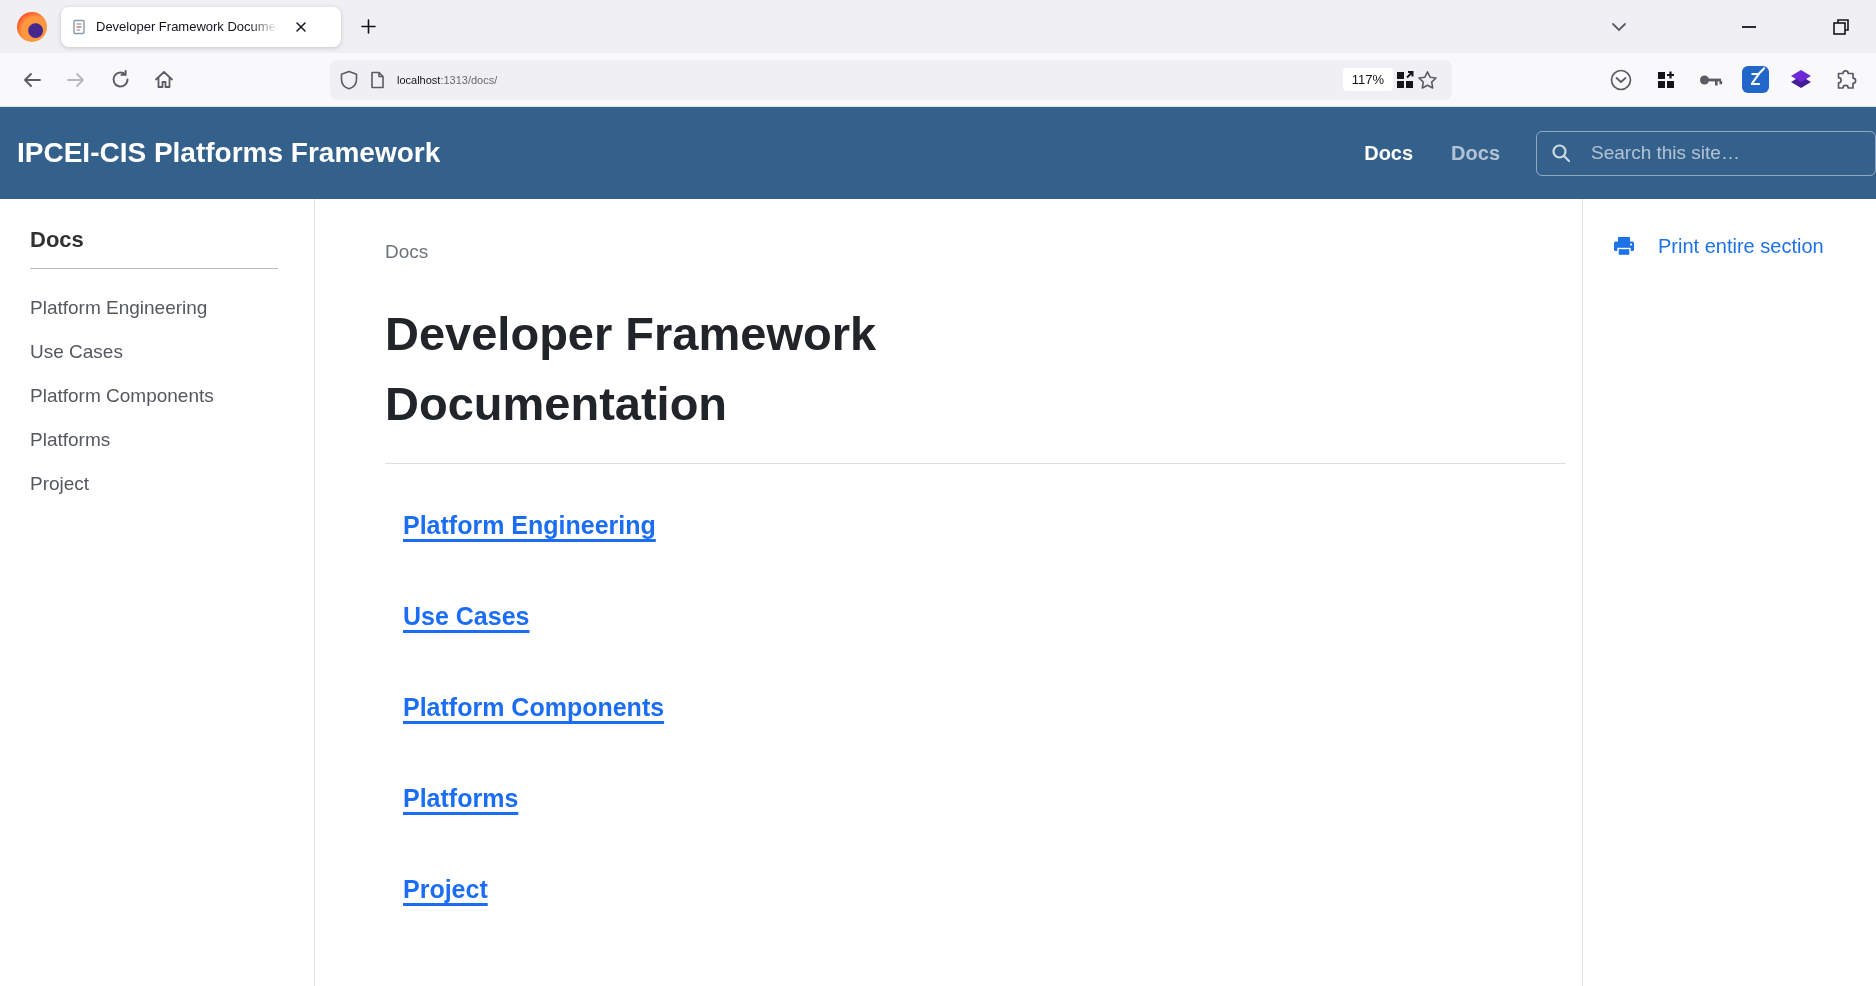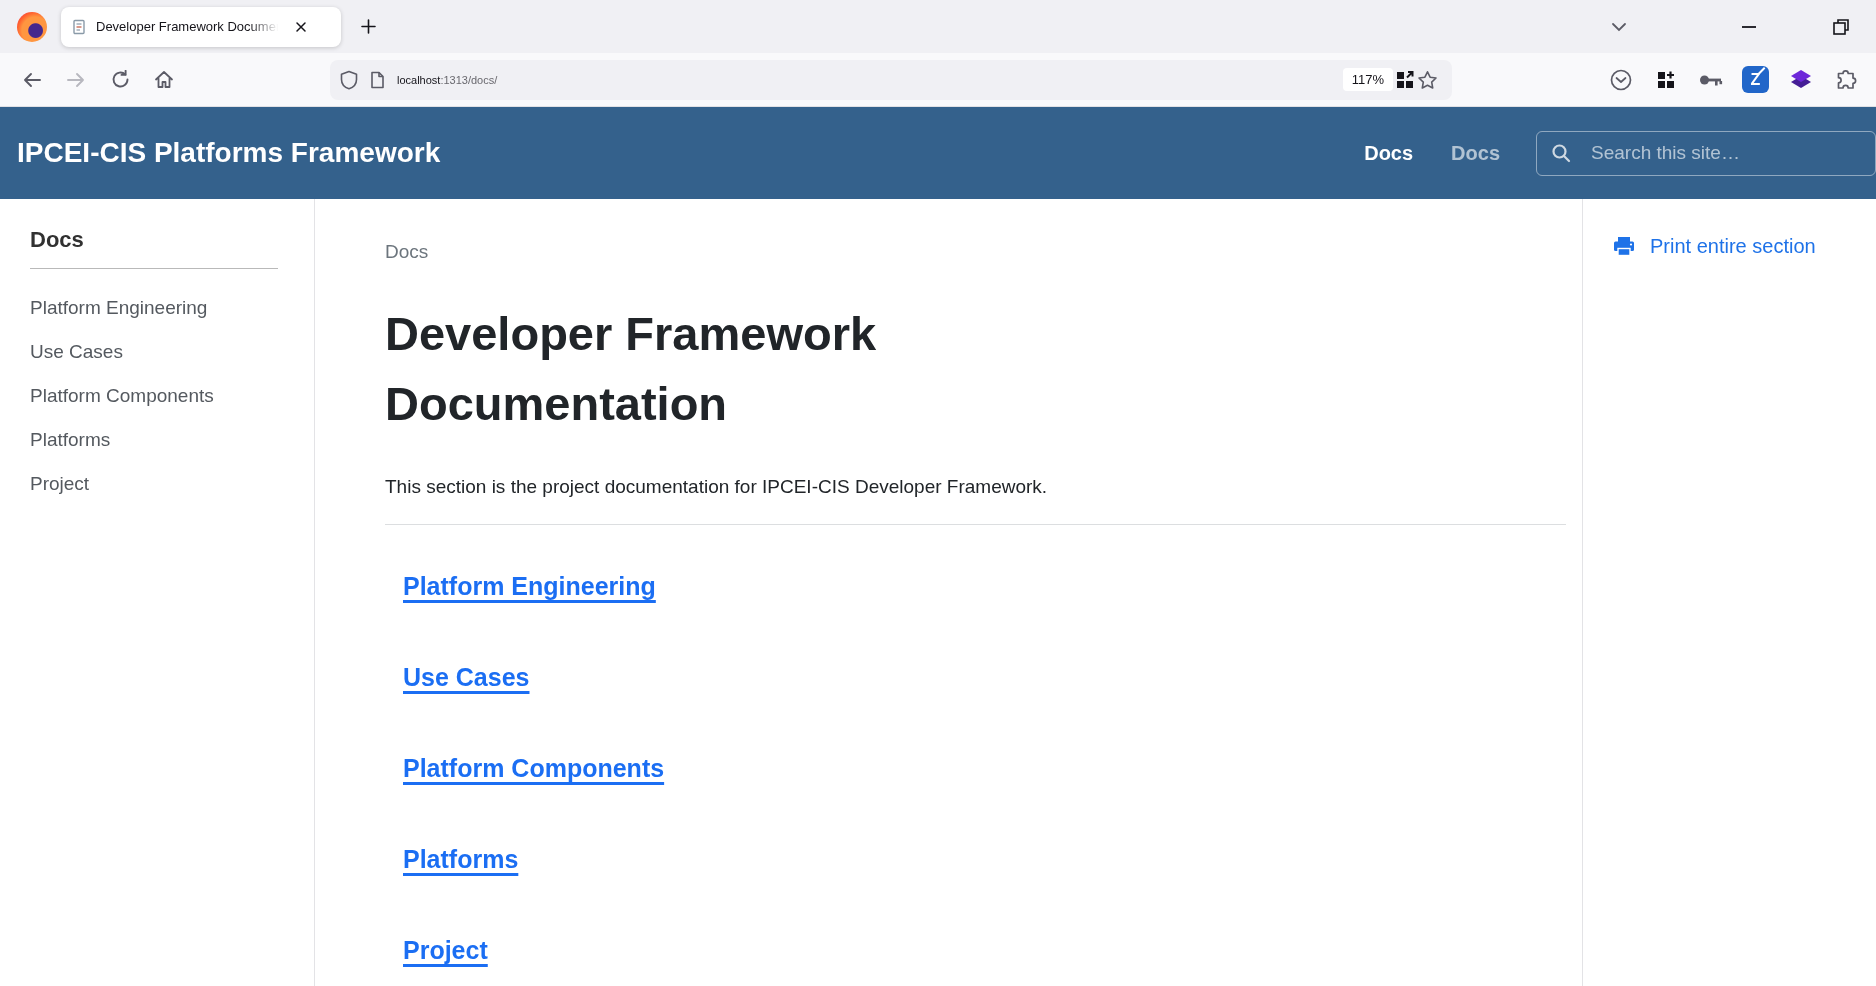--- a/index.html
+++ b/index.html
@@ -70,21 +70,21 @@
   .breadcrumb a { color:#6c757d; text-decoration:none; }
   .page-title { margin-top:36px; font-size:47px; font-weight:800; color:#212529; line-height:70px; max-width:740px; }
   .lead { margin-top:34px; font-size:19px; color:#212529; line-height:27px; }
   .main-hr { border:none; border-top:1px solid #dcdee0; margin-top:24px; }
   .entries { margin-top:43px; margin-left:18px; }
   .entry { margin-bottom:55px; }
   .entry a { font-size:25px; font-weight:bold; color:#1b6ef3; line-height:36px; text-decoration:underline;
              text-decoration-thickness:3px; text-underline-offset:5px; }
 
   .toc { width:294px; flex:none; border-left:1px solid #e3e3e6; padding:34px 0 0 30px; }
-  .print-link { display:flex; align-items:center; gap:15px; color:#1e72e8; font-size:20px; text-decoration:none; line-height:26px; }
+  .print-link { display:flex; align-items:center; gap:23px; color:#1e72e8; font-size:20px; text-decoration:none; line-height:26px; }
 </style>
 </head>
 <body>
 
 <div class="browser">
 
   <div class="tabbar">
     <div class="ff-logo"></div>
     <div class="tab">
       <span class="favicon">
@@ -259,21 +259,20 @@
             </li>
           <li>
               <a href="#">Project</a>
             </li>
         </ul>
       </aside>
 
       <main class="main">
         <div class="breadcrumb"><a href="#">Docs</a></div>
         <h1 class="page-title">Developer Framework Documentation</h1>
-        <p class="lead">This section is the project documentation for IPCEI-CIS Developer Framework.</p>
         <hr class="main-hr">
         <div class="entries">
           <div class="entry"><a href="#">Platform Engineering</a></div>
           <div class="entry"><a href="#">Use Cases</a></div>
           <div class="entry"><a href="#">Platform Components</a></div>
           <div class="entry"><a href="#">Platforms</a></div>
           <div class="entry"><a href="#">Project</a></div>
         </div>
       </main>
 

